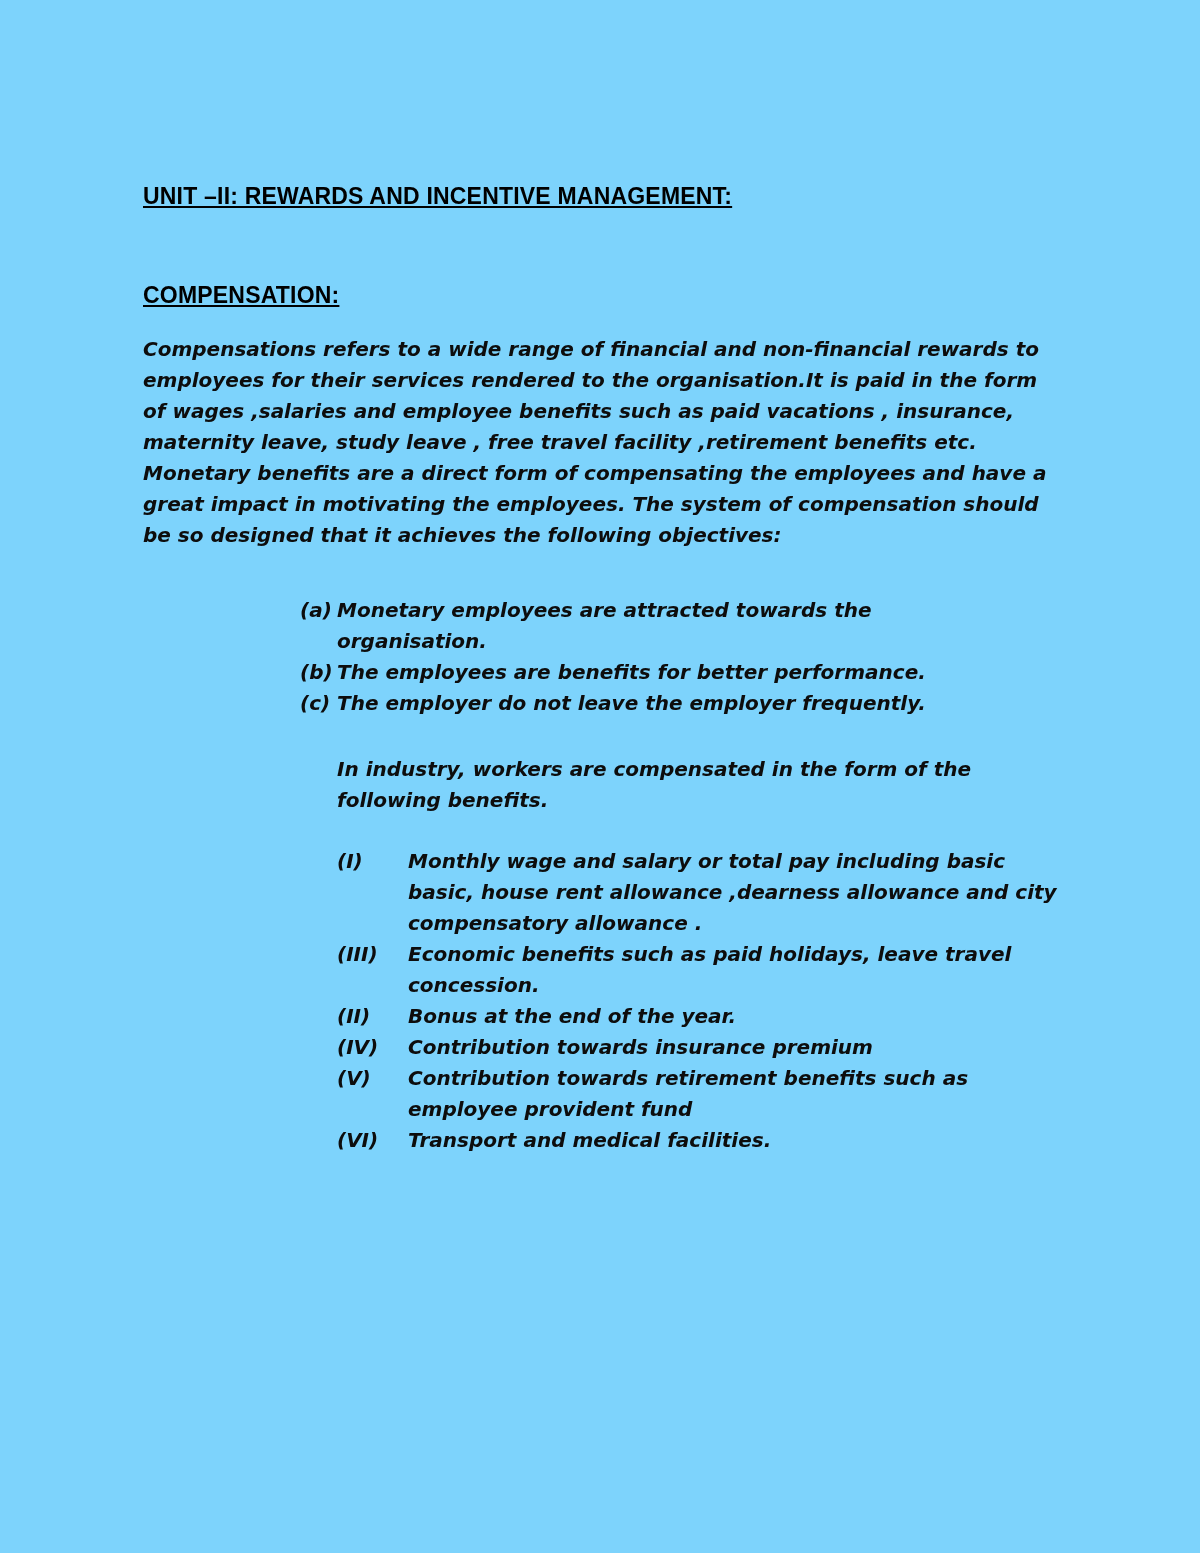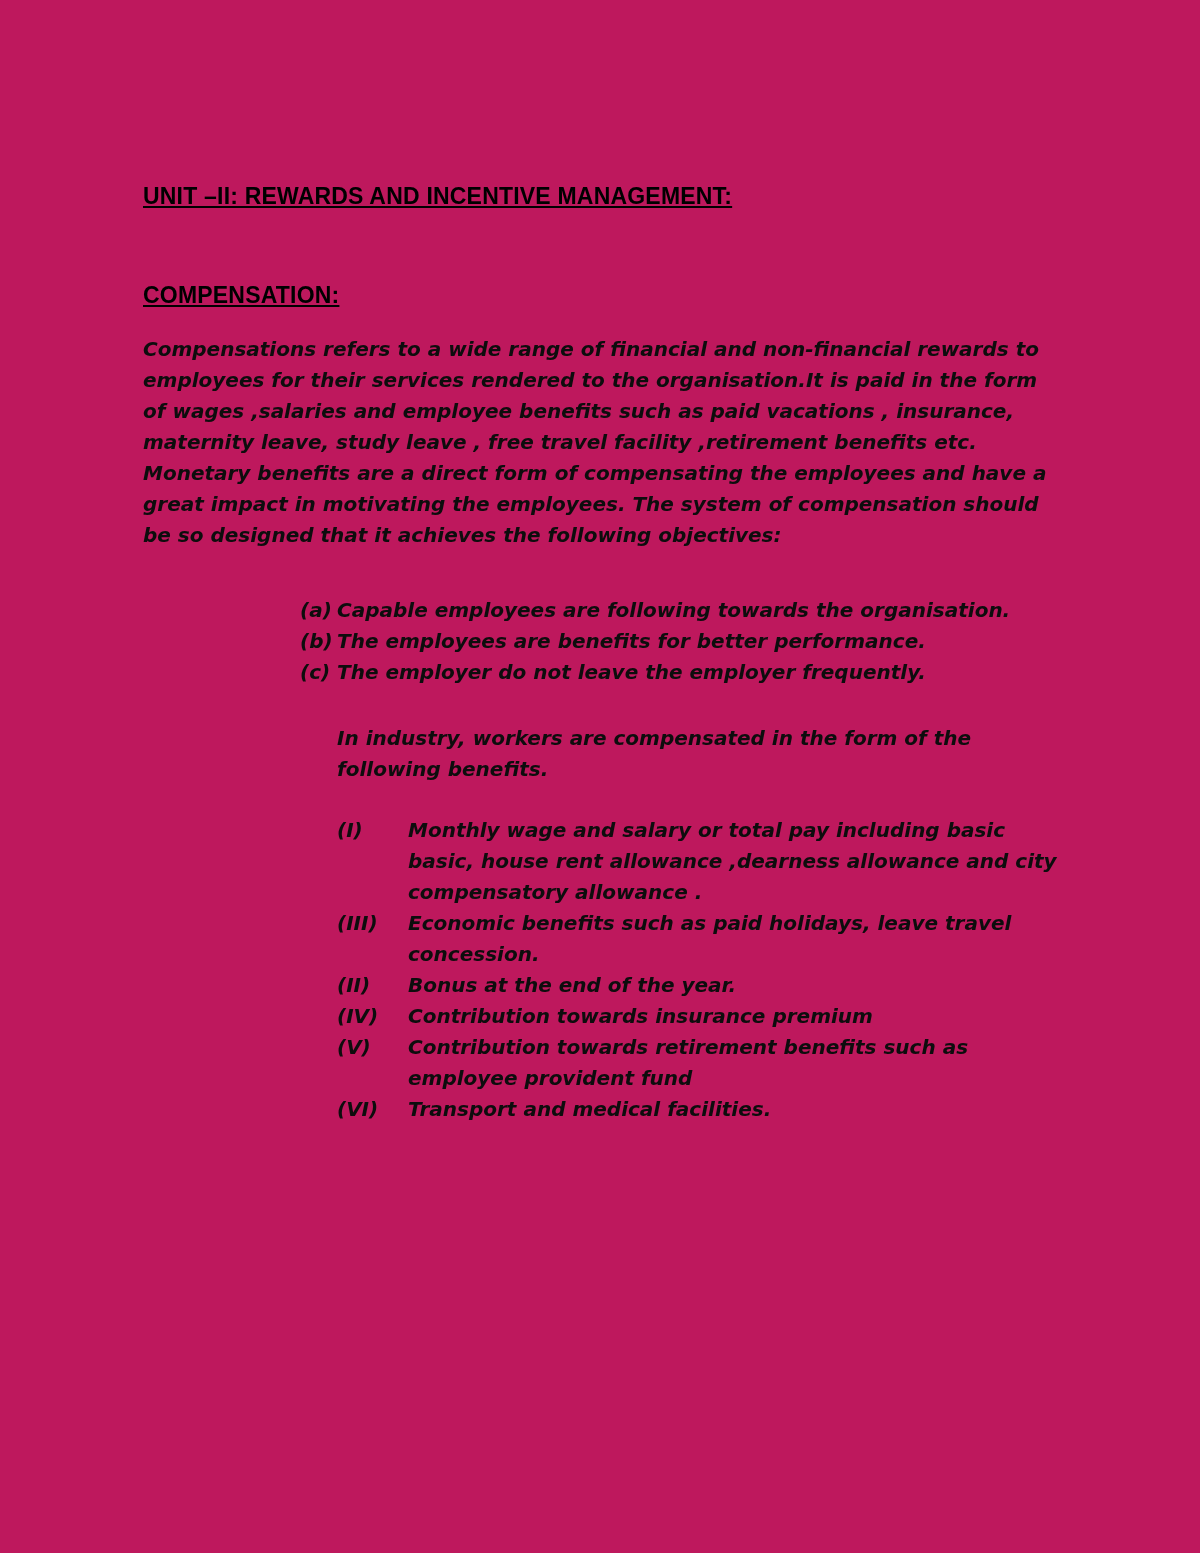--- a/index.html
+++ b/index.html
@@ -4,21 +4,21 @@
 <style>
   html, body {
     margin: 0;
     padding: 0;
     background: #ffffff;
   }
   .page {
     position: relative;
     width: 1200px;
     height: 1553px;
-    background: #be185d;
+    background: #7dd3fc;
     box-sizing: border-box;
     padding: 183px 137px 0 143px;
     color: #000000;
     overflow: hidden;
   }
   .doc-title {
     margin: 0;
     font-family: "Liberation Sans", sans-serif;
     font-size: 23px;
     font-weight: bold;
@@ -83,21 +83,21 @@
 
   <h1 class="doc-title">UNIT –II: REWARDS AND INCENTIVE MANAGEMENT:</h1>
 
   <h2 class="section-heading">COMPENSATION:</h2>
 
   <p class="body-text intro">Compensations refers to a wide range of financial and non-financial rewards to employees for their services rendered to the organisation.It  is paid in the form of wages ,salaries and employee benefits such as paid vacations , insurance, maternity leave, study leave , free travel facility ,retirement benefits etc. Monetary benefits are a direct form of compensating the employees and have a great impact in motivating the employees. The system of compensation should be so designed that it achieves the following objectives:</p>
 
   <div class="list objectives body-text">
     <div class="li">
       <span class="marker">(a)</span>
-      <span class="text">Capable employees are following towards the organisation.</span>
+      <span class="text">Monetary employees are attracted towards the organisation.</span>
     </div>
     <div class="li">
       <span class="marker">(b)</span>
       <span class="text">The employees are benefits for better performance.</span>
     </div>
     <div class="li">
       <span class="marker">(c)</span>
       <span class="text">The employer do not leave the employer frequently.</span>
     </div>
   </div>

